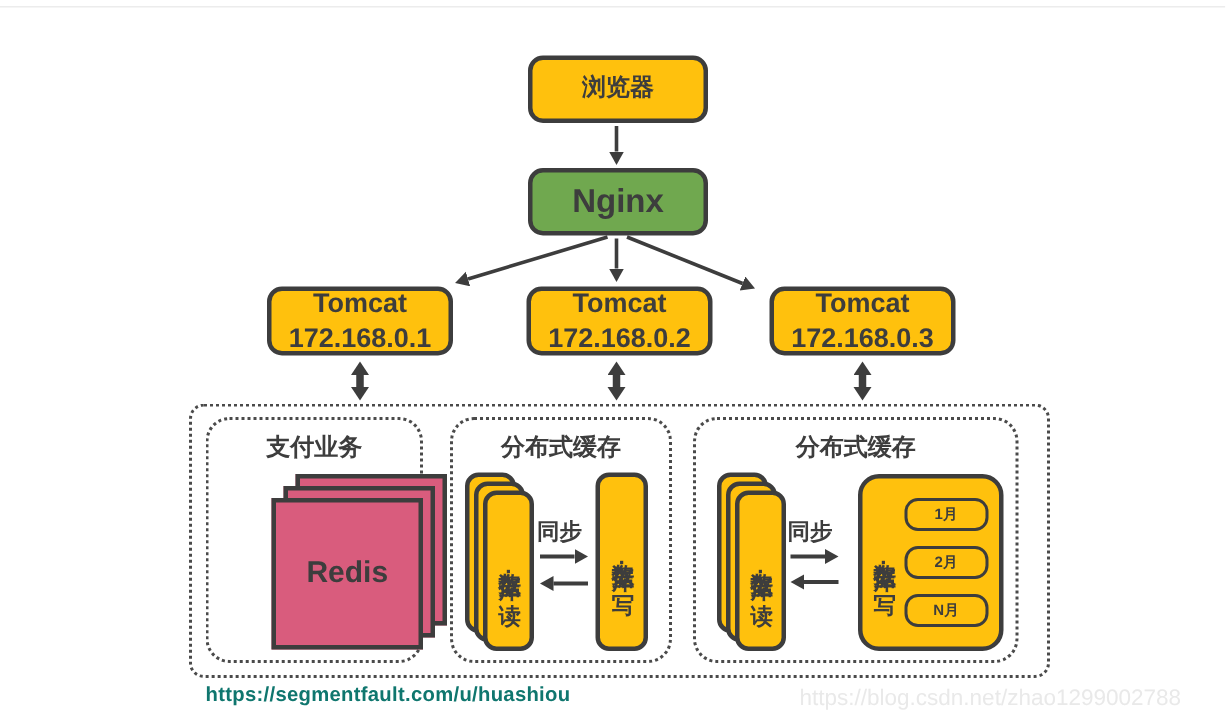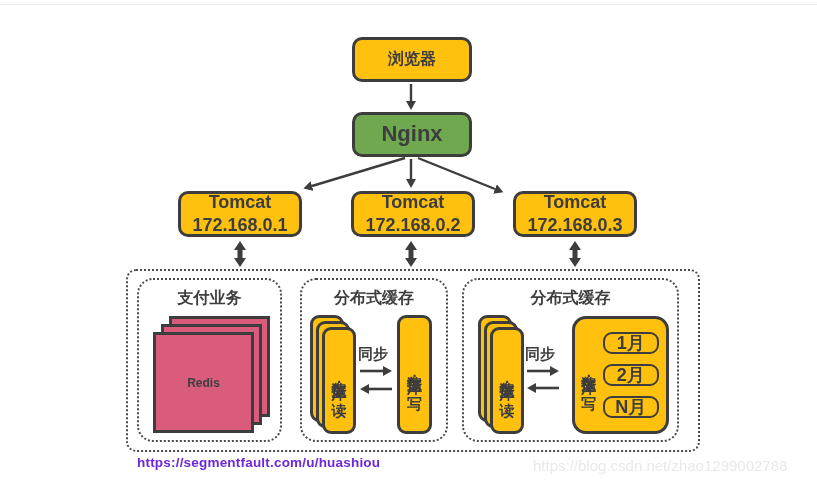--- a/index.html
+++ b/index.html
@@ -36,21 +36,21 @@
     position:absolute; top:8px; left:0; width:100%; text-align:center;
     font-weight:bold; font-size:16px;
   }
 
   
   .redis-stack { position:absolute; left:14px; top:36px; width:117px; height:117px; }
   .redis-card {
     position:absolute; width:101px; height:101px; box-sizing:border-box;
     background:var(--pink); border:3px solid var(--ink);
     display:flex; align-items:center; justify-content:center;
-    font-weight:bold; font-size:12px;
+    font-weight:bold; font-size:20px;margin-left:28px;
   }
   .rc2 { left:16px; top:0; } .rc1 { left:8px; top:8px; } .rc0 { left:0; top:16px; }
 
   
   .pillar-stack { position:absolute; width:46px; height:120px; }
   .pillar {
     position:absolute; box-sizing:border-box; width:34px; height:107px;
     background:var(--yellow); border:3px solid var(--ink); border-radius:9px;
     display:flex; align-items:center; justify-content:center;
   }
@@ -72,29 +72,29 @@
   .bigbox {
     position:absolute; left:108px; top:36px; width:97px; height:118px;
     box-sizing:border-box; background:var(--yellow); border:3px solid var(--ink);
     border-radius:14px; display:flex; align-items:center;
   }
   .bigbox .vtext { margin-left:6px; }
   .months { display:flex; flex-direction:column; gap:10px; margin-left:6px; }
   .month {
     box-sizing:border-box; width:56px; height:22px; background:var(--yellow);
     border:2.5px solid var(--ink); border-radius:9px; display:flex;
-    align-items:center; justify-content:center; font-weight:bold; font-size:18px;
+    align-items:center; justify-content:center; font-weight:bold; font-size:10px;
   }
 
   .arrows { position:absolute; left:0; top:0; pointer-events:none; }
   .arrows line { stroke:var(--ink); }
 
   .wm-left {
     position:absolute; left:137px; top:455px; font-weight:bold; font-size:13.5px;
-    color:#6d28d9; letter-spacing:0.2px;
+    color:#0f766e; letter-spacing:0.2px;
   }
   .wm-right { position:absolute; left:533px; top:457px; font-size:15px; color:#e9e9e9; }
 </style>
 </head>
 <body>
 
 <div class="stage">
   <div class="topline"></div>
 
   <div class="node node-browser">

